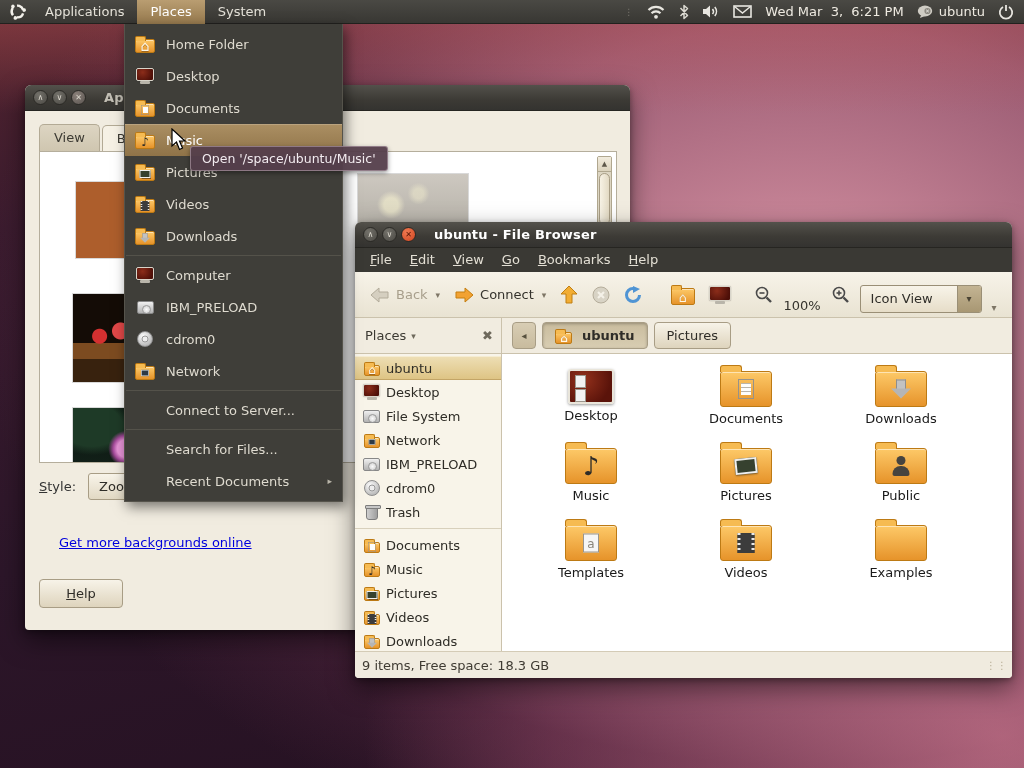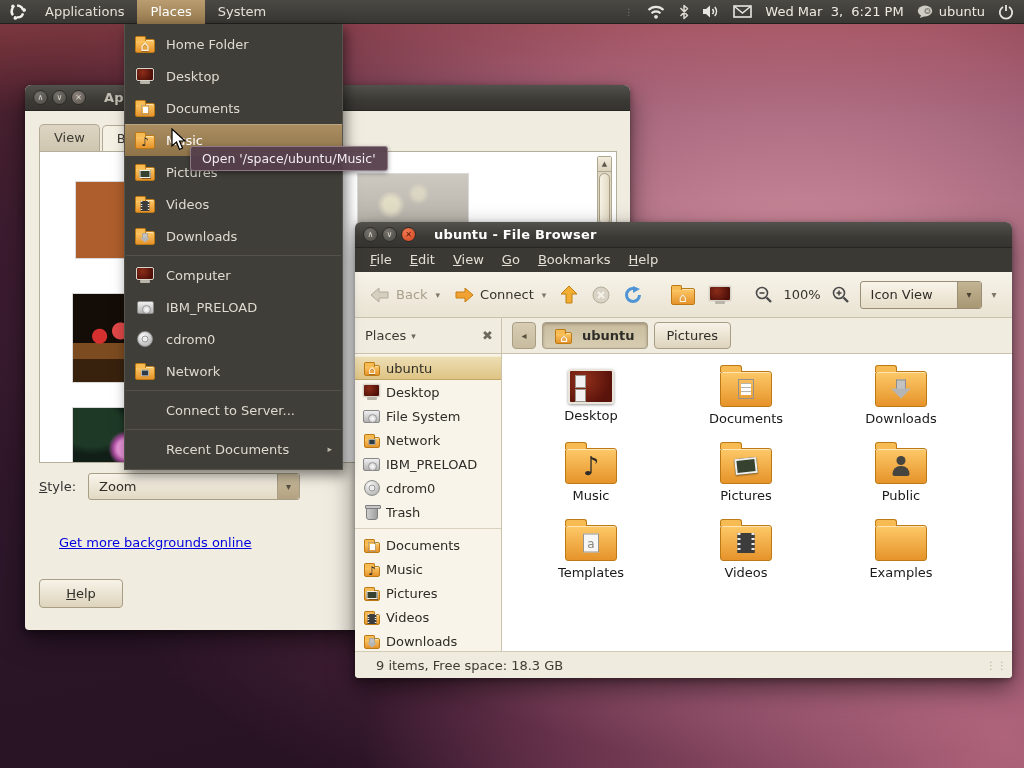--- a/index.html
+++ b/index.html
@@ -123,21 +123,21 @@
   #fbbody { display:flex; height:297px; }
   #fbsidebar { width:147px; flex:none; background:#f8f4e9; border-right:1px solid #cbc2ac; padding-top:2px; }
   .srow { height:24px; display:flex; align-items:center; gap:6px; padding-left:8px; color:#2e2c26; }
   .srow .ic { width:17px; height:17px; display:flex; align-items:center; justify-content:center; flex:none; }
   .srow.sel { background:linear-gradient(180deg,#eedfb6,#ddc382); box-shadow:inset 0 -1px 0 #c3a566, inset 0 1px 0 #f5ecd2; }
   .ssep { height:1px; background:#d8d0bc; margin:4px 0; }
   #fbmain { position:relative; flex:1; background:#fff; }
   .cell { position:absolute; width:124px; display:flex; flex-direction:column; align-items:center; gap:4px; }
   .flabel { color:#1a1a1a; }
   #fbstatus { height:27px; border-top:1px solid #d4cbb6; background:#f0ebdf; display:flex; align-items:center;
-     padding-left:21px; color:#3f3b33; border-radius:0 0 4px 4px; }
+     padding-left:7px; color:#3f3b33; border-radius:0 0 4px 4px; }
   .grip { margin-left:auto; margin-right:4px; color:#b9b098; font-size:10px; letter-spacing:1px; }
 
   
   .fold { position:relative; width:20px; height:14px; border-radius:2px; margin-top:4px;
      background:linear-gradient(180deg,#fdc968,#e6932a); border:1px solid #bd7a14; box-shadow:inset 0 1px 0 rgba(255,255,255,.5); }
   .fold::before { content:""; position:absolute; top:-4px; left:-1px; width:9px; height:4px;
      background:#f6bb52; border:1px solid #bd7a14; border-bottom:none; border-radius:2px 2px 0 0; }
   .fold.lg { width:52px; height:36px; border-radius:3px; margin-top:7px; }
   .fold.lg::before { width:20px; height:6px; top:-7px; border-radius:3px 3px 0 0; }
   .emb { position:absolute; left:50%; top:50%; transform:translate(-50%,-50%); z-index:2; }
@@ -266,21 +266,21 @@
       <span class="tsep"></span>
       <span class="tbtn">
         <span class="fold sm20" style="width:24px;height:17px;">
             <i class="emb home"></i>
           </span>
       </span>
       <span class="tbtn">
         <span class="icn-mon" style="width:22px;height:15px;"></span>
       </span>
       <span class="tsep"></span>
-      <span style="margin-left:auto; display:flex; align-items:center; gap:8px; margin-right:22px;">
+      <span style="margin-left:auto; display:flex; align-items:flex-end; gap:8px; margin-right:22px;">
         <span class="tbtn" style="padding:0 2px;">
           <svg width="19" height="19" viewBox="0 0 19 19">
               <circle cx="8" cy="8" r="5.5" fill="none" stroke="#4a4a4a" stroke-width="1.6"></circle>
               <line x1="12.5" y1="12.5" x2="17" y2="17" stroke="#4a4a4a" stroke-width="2.4"></line>
               <line x1="5.5" y1="8" x2="10.5" y2="8" stroke="#4a4a4a" stroke-width="1.6"></line>
             </svg>
         </span>
         <span style="color:#35332d;">100%</span>
         <span class="tbtn" style="padding:0 2px;">
           <svg width="19" height="19" viewBox="0 0 19 19">
@@ -608,20 +608,24 @@
         <span>Network</span>
       </div>
     <div class="msep"></div>
     <div class="mi">
         <span class="ic"></span>
         <span>Connect to Server...</span>
       </div>
     <div class="msep"></div>
     <div class="mi">
         <span class="ic"></span>
+        <span>Search for Files...</span>
+      </div>
+    <div class="mi">
+        <span class="ic"></span>
         <span>Recent Documents</span>
         <span class="sub">▸</span>
       </div>
   </div>
 
   <div id="tooltip">
       <span>Open '/space/ubuntu/Music'</span>
     </div>
   <div id="cursor">
     <svg width="18" height="24" viewBox="0 0 18 24">

